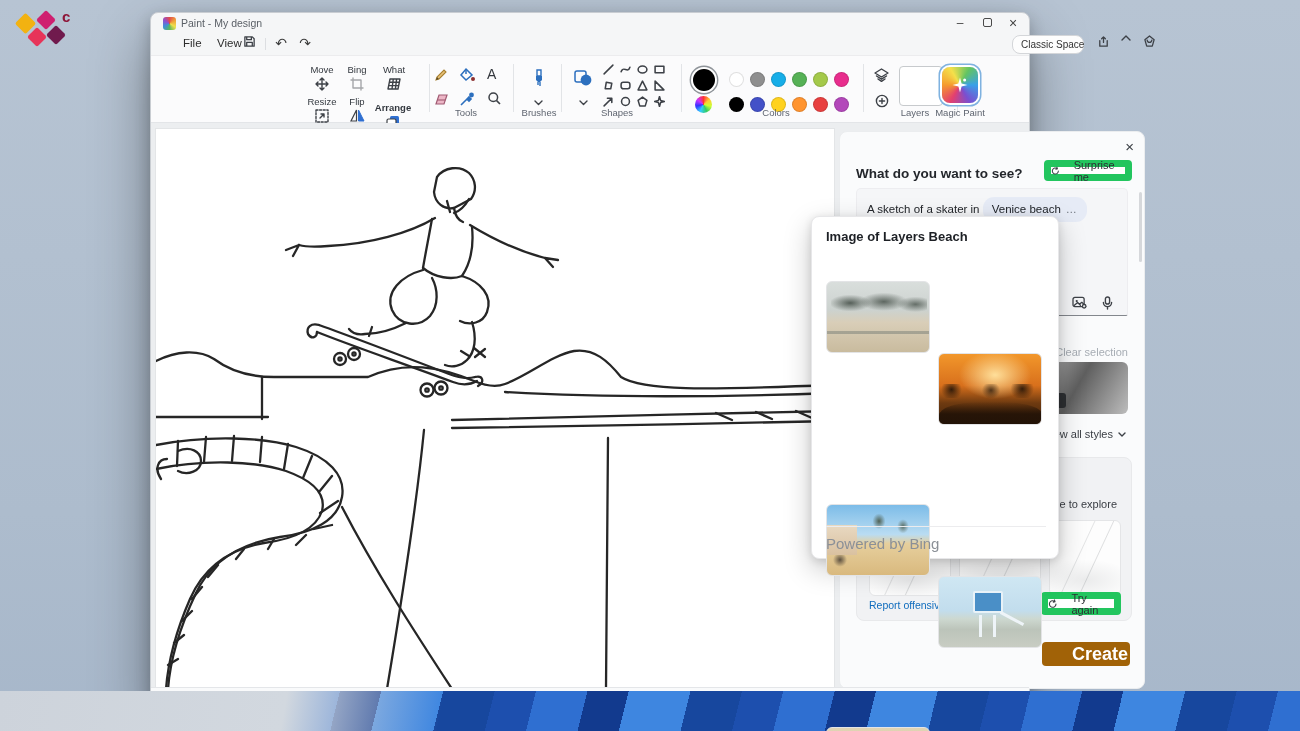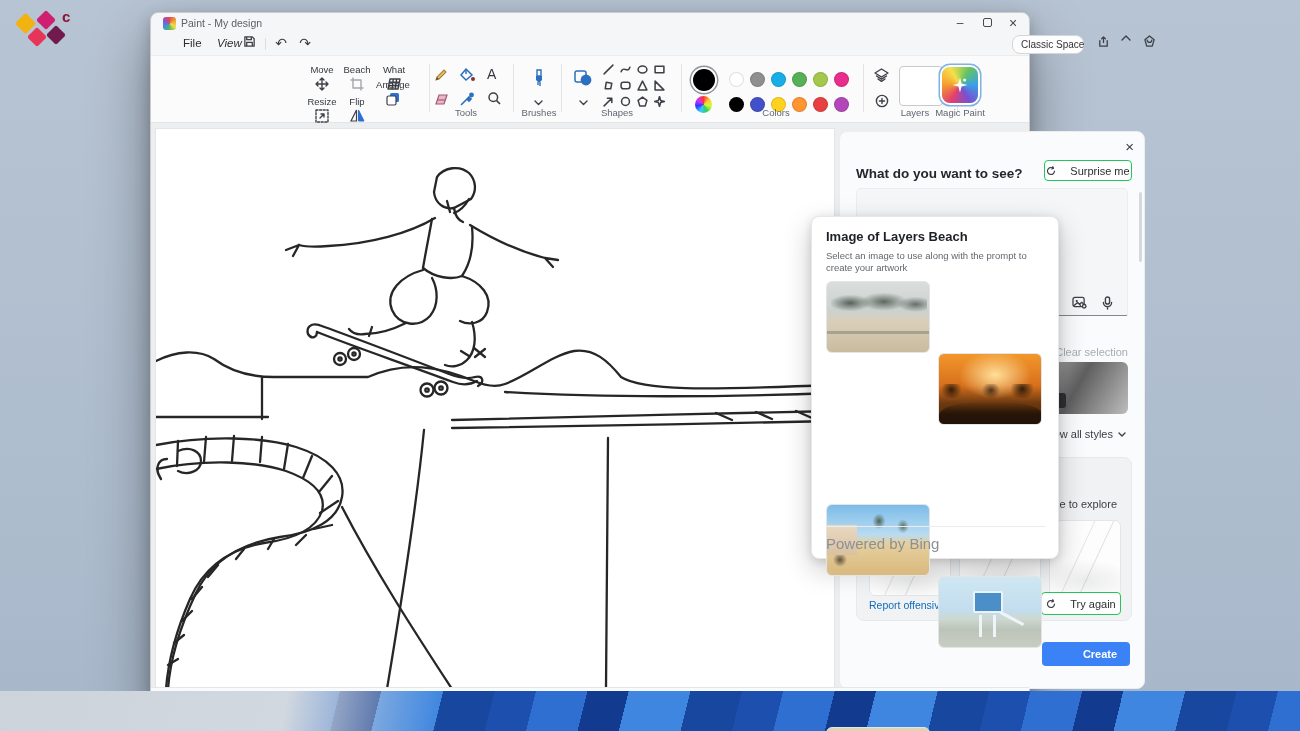--- a/index.html
+++ b/index.html
@@ -34,25 +34,25 @@
   .layerthumb { width:44px; height:40px; background:#fff; border:1px solid #c7cacd; border-radius:4px; }
   .magic { width:36px; height:36px; border-radius:8px; background:conic-gradient(from 210deg,#e33f6f,#f59a2e,#f5e04a,#62c462,#3aa0e8,#7a4fd0,#e33f6f); box-shadow:0 0 0 2px #fff,0 0 0 3.5px #7fb2e0; display:flex; align-items:center; justify-content:center; }
   
   .contentbg { left:0; top:110px; right:0; bottom:24px; background:#eceef0; }
   .canvas { left:5px; top:116px; width:678px; height:560px; background:#fff; box-shadow:0 0 0 1px #e3e5e7; }
   
   .panel { left:688px; top:118px; width:306px; height:558px; background:#fafbfc; border:1px solid #ebedef; border-radius:8px; }
   .promptbox { background:#f5f6f8; border:1px solid #ededf0; border-bottom:1.4px solid #83878d; border-radius:5px 5px 2px 2px; }
   .chip { display:inline-flex; align-items:center; gap:5px; background:#e6ebf6; border-radius:11px; padding:2px 9px; font-size:11.5px; color:#20242a; }
   .chip .dots { color:#6d737c; letter-spacing:1px; font-size:11px; }
-  .btn-light { background:#fefefe; border:1px solid #22c55e; border-radius:4px; display:inline-flex; align-items:center; gap:14px; font-size:11px; color:#2c2f34; justify-content:center; }
+  .btn-light { background:#fefefe; border:7px solid #22c55e; border-radius:4px; display:inline-flex; align-items:center; gap:14px; font-size:11px; color:#2c2f34; justify-content:center; }
   .card { background:#f1f2f4; border:1px solid #e8e9eb; border-radius:8px; }
   .resthumb { background:#fdfdfd; border:1px solid #e4e5e7; border-radius:6px;
     background-image:linear-gradient(115deg, transparent 42%, rgba(110,115,120,.18) 43%, transparent 44%, transparent 60%, rgba(110,115,120,.22) 61%, transparent 62%), radial-gradient(ellipse 70px 30px at 50% 80%, rgba(100,105,110,.12), transparent 70%); }
-  .create { background:#3b82f6; color:#fff; border-radius:4px; font-size:11px; font-weight:bold; display:flex; align-items:center; justify-content:center;padding-left:28px; }
+  .create { background:#a16207; color:#fff; border-radius:4px; font-size:18px; font-weight:bold; display:flex; align-items:center; justify-content:center;padding-left:28px; }
   
   .popup { left:660px; top:203px; width:248px; height:343px; background:#fff; border:1px solid #e7e7e9; border-radius:8px; box-shadow:0 10px 28px rgba(0,0,0,.22), 0 2px 8px rgba(0,0,0,.12); z-index:30; }
   .pimg { width:104px; height:72px; border-radius:6px; border:1px solid #e3e4e6; overflow:hidden; position:relative; }
   
   .statusbar { left:0; bottom:0; right:0; height:24px; background:#f9fafb; border-top:1px solid #e4e6e9; border-radius:0 0 8px 8px; font-size:10px; color:#33363b; }
   .st-item { top:5px; display:flex; align-items:center; gap:5px; }
   .st-div { top:5px; width:1px; height:13px; background:#dddfe2; }
   .slider-track { width:72px; height:3px; background:#b9bdc2; border-radius:2px; top:11px; }
   .slider-fill { width:36px; height:3px; background:#1266b1; border-radius:2px; }
   .slider-knob { width:9px; height:9px; border-radius:50%; background:#1266b1; top:-3px; left:32px; position:absolute; }
@@ -71,21 +71,21 @@
   <div class="abs titlebar">
     <span class="abs" style="left:12px;top:4px;width:13px;height:13px;border-radius:3px;background:conic-gradient(#e24a4a,#f0a13a,#efe04d,#58b65c,#3f8fd8,#8e4fd0,#e24a4a);"></span>
     <span class="abs title-text">Paint - My design</span>
     <div class="abs winbtn" style="right:56px;"><span>–</span></div>
     <div class="abs winbtn" style="right:29px;"><span class="maxglyph"></span></div>
     <div class="abs winbtn" style="right:3px;font-size:14px;"><span>×</span></div>
   </div>
 
   <div class="abs menurow">
     <span class="abs menulabel" style="left:10px;">File</span>
-    <span class="abs menulabel" style="left:44px;font-style:italic;">View</span>
+    <span class="abs menulabel" style="left:44px;">View</span>
     <span class="abs qicon" style="left:76px;">
       <svg width="13" height="13" viewBox="0 0 14 14">
           <path class="ck" d="M2,2 h8 l2,2 v8 h-10 z M4,2 v3 h5 v-3 M4,12 v-4 h6 v4"></path>
         </svg>
     </span>
     <span class="abs" style="left:98px;top:5px;width:1px;height:12px;background:#dcdee1;"></span>
     <span class="abs qicon" style="left:104px;font-size:14px;"><span>↶</span></span>
     <span class="abs qicon" style="left:128px;font-size:14px;"><span>↷</span></span>
 
     <div class="abs pill" style="left:845px;top:2px;width:72px;border-radius:8px;">
@@ -113,21 +113,21 @@
 
   <div class="abs toolbar">
 
     <div class="abs imgtool" style="left:171px;top:8px;">
       <div>Move</div>
       <svg width="14" height="14" viewBox="0 0 14 14" style="margin:2px auto 0;">
           <path class="ck" d="M7,1 V13 M1,7 H13 M5,3 L7,1 L9,3 M5,11 L7,13 L9,11 M3,5 L1,7 L3,9 M11,5 L13,7 L11,9"></path>
         </svg>
     </div>
     <div class="abs imgtool" style="left:206px;top:8px;">
-      <div>Beach</div>
+      <div>Bing</div>
       <svg width="14" height="14" viewBox="0 0 14 14" style="margin:2px auto 0;opacity:.45;">
           <path class="ck" d="M3,1 V11 H13 M1,3 H11 V13"></path>
         </svg>
     </div>
     <div class="abs imgtool" style="left:243px;top:8px;">
       <div>What</div>
       <svg width="15" height="14" viewBox="0 0 15 14" style="margin:2px auto 0;">
           <path class="ck" d="M3,2 L13,2 L11,12 L1,12 Z M6.3,2 L5,12 M9.6,2 L8.4,12 M2.5,5.3 H12.4 M1.8,8.6 H11.8"></path>
         </svg>
     </div>
@@ -138,21 +138,21 @@
           <path class="ck" d="M5,9 L9,5 M9,5 h-3 M9,5 v3"></path>
         </svg>
     </div>
     <div class="abs imgtool" style="left:206px;top:40px;">
       <div>Flip</div>
       <svg width="15" height="13" viewBox="0 0 15 13" style="margin:2px auto 0;">
           <path d="M6.5,1 L6.5,12 L1,12 Z" fill="none" stroke="#3d4147" stroke-width="1.2"></path>
           <path d="M8.5,1 L8.5,12 L14,12 Z" fill="#2f6fd1" stroke="#2f6fd1"></path>
         </svg>
     </div>
-    <div class="abs imgtool" style="left:242px;top:23px;">
+    <div class="abs imgtool" style="left:242px;top:46px;font-weight:bold;">
       <div>Arrange</div>
       <svg width="14" height="14" viewBox="0 0 14 14" style="margin:2px auto 0;">
           <rect x="4" y="1" width="9" height="9" rx="1.5" fill="#2f6fd1"></rect>
           <rect x="1" y="4" width="9" height="9" rx="1.5" fill="#fff" stroke="#3d4147" stroke-width="1.2"></rect>
         </svg>
     </div>
 
     <div class="abs tb-divider" style="left:278px;"></div>
 
     <span class="abs" style="left:282px;top:11px;">
@@ -367,20 +367,31 @@
 
     <div class="abs" style="left:16px;top:34px;font-size:13.5px;font-weight:bold;color:#23262b;">What do you want to see?</div>
     <div class="abs btn-light" style="right:12px;top:28px;height:21px;width:88px;">
       <svg width="10" height="10" viewBox="0 0 12 12">
           <path class="ck" d="M10.2,6 A4.2,4.2 0 1 1 8.6,2.7 M8.2,0.8 L9,3 L6.8,3.6"></path>
         </svg>
       <span>Surprise me</span>
     </div>
 
     <div class="abs promptbox" style="left:16px;top:56px;width:272px;height:128px;">
+      <div style="padding:8px 10px 0;font-size:11.5px;line-height:21px;color:#23262b;">
+        <span>A sketch of a skater in</span>
+        <span class="chip">
+          <span>Venice beach</span>
+          <span class="dots">…</span>
+        </span>
+        <span>during the</span><br>
+        <span class="chip">
+            <span>sunset</span>
+          </span>
+      </div>
       <span class="abs" style="right:40px;bottom:6px;">
         <svg width="15" height="13" viewBox="0 0 16 14">
             <rect class="ck" x="1" y="1.5" width="12" height="10" rx="2"></rect>
             <circle cx="5" cy="5.4" r="1.2" fill="#3d4147"></circle>
             <path class="ck" d="M2.5,10 L6,7 L9,10 M8,9 L10.5,6.8 L12.8,9"></path>
             <circle cx="13" cy="11" r="2.6" fill="#3d4147"></circle>
             <path d="M13,9.8 v2.4 M11.8,11 h2.4" stroke="#fff" stroke-width="1"></path>
           </svg>
       </span>
       <span class="abs" style="right:14px;bottom:5px;">
@@ -420,21 +431,20 @@
 
     <div class="abs create" style="right:14px;top:510px;width:88px;height:24px;">
         <span>Create</span>
       </div>
 
     <span class="abs" style="right:2px;top:60px;width:3px;height:70px;border-radius:2px;background:#d6d8db;"></span>
   </div>
 
   <div class="abs popup">
     <div class="abs" style="left:14px;top:12px;font-size:13px;font-weight:bold;color:#1d2025;">Image of Layers Beach</div>
-    <div class="abs" style="left:14px;top:33px;width:214px;font-size:9.5px;line-height:12px;color:#62676e;">Select an image to use along with the prompt to create your artwork</div>
 
     <div class="abs pimg" style="left:14px;top:64px;background:linear-gradient(180deg,#d9dedc 0%,#ccd2cf 40%,#d9ceb8 58%,#c9bb9e 100%);">
       <span class="abs" style="left:4px;top:8px;width:96px;height:26px;background:radial-gradient(ellipse 30px 12px at 20% 50%, rgba(45,56,48,.75), transparent 70%),radial-gradient(ellipse 34px 13px at 55% 45%, rgba(45,56,48,.7), transparent 70%),radial-gradient(ellipse 26px 11px at 88% 55%, rgba(45,56,48,.65), transparent 70%);"></span>
       <span class="abs" style="left:0;bottom:18px;width:104px;height:3px;background:rgba(120,125,118,.5);"></span>
     </div>
     <div class="abs pimg" style="left:126px;top:64px;background:radial-gradient(ellipse 60px 40px at 55% 30%, #ffdf9a 0%, rgba(255,223,154,0) 60%),linear-gradient(180deg,#f2972b 0%,#d8701c 45%,#6e3a10 70%,#40230c 100%);">
       <span class="abs" style="left:0;top:30px;width:104px;height:14px;background:radial-gradient(ellipse 16px 16px at 12% 40%, rgba(35,20,8,.9), transparent 65%),radial-gradient(ellipse 18px 17px at 80% 35%, rgba(35,20,8,.9), transparent 65%),radial-gradient(ellipse 14px 13px at 50% 45%, rgba(35,20,8,.75), transparent 65%);"></span>
       <span class="abs" style="left:0;bottom:0;width:104px;height:22px;background:linear-gradient(180deg,transparent 0%, rgba(30,16,6,.85) 55%);border-radius:40%/60% 60% 0 0;"></span>
     </div>
     <div class="abs pimg" style="left:14px;top:143px;background:linear-gradient(180deg,#7cbcE8 0%,#b9dcf2 42%,#e6cf9d 55%,#d9b97e 100%);">

